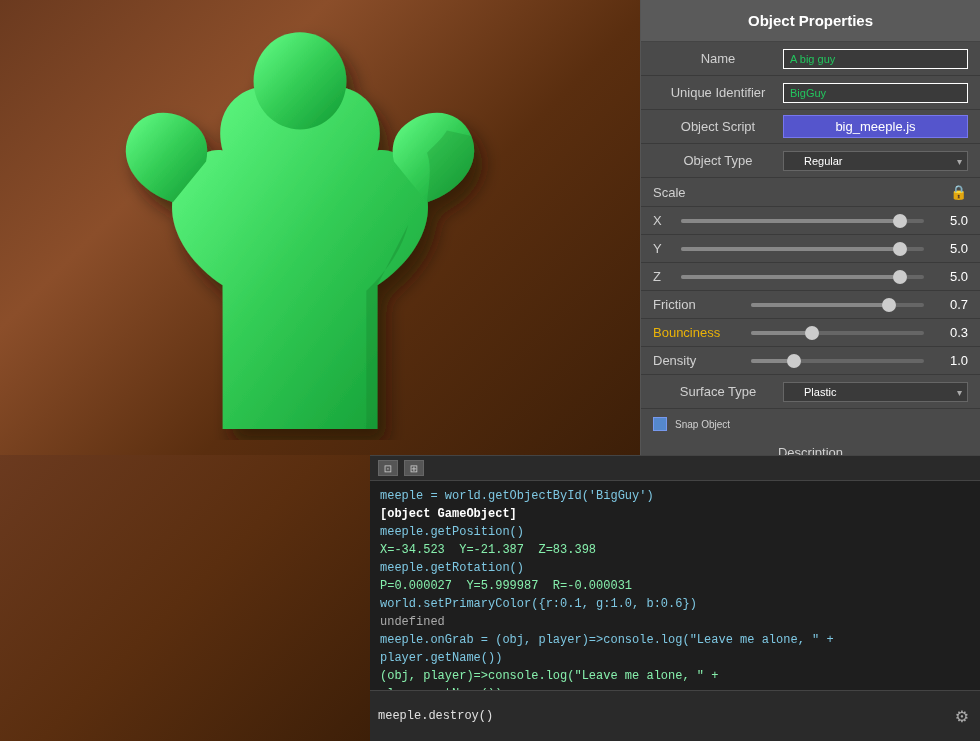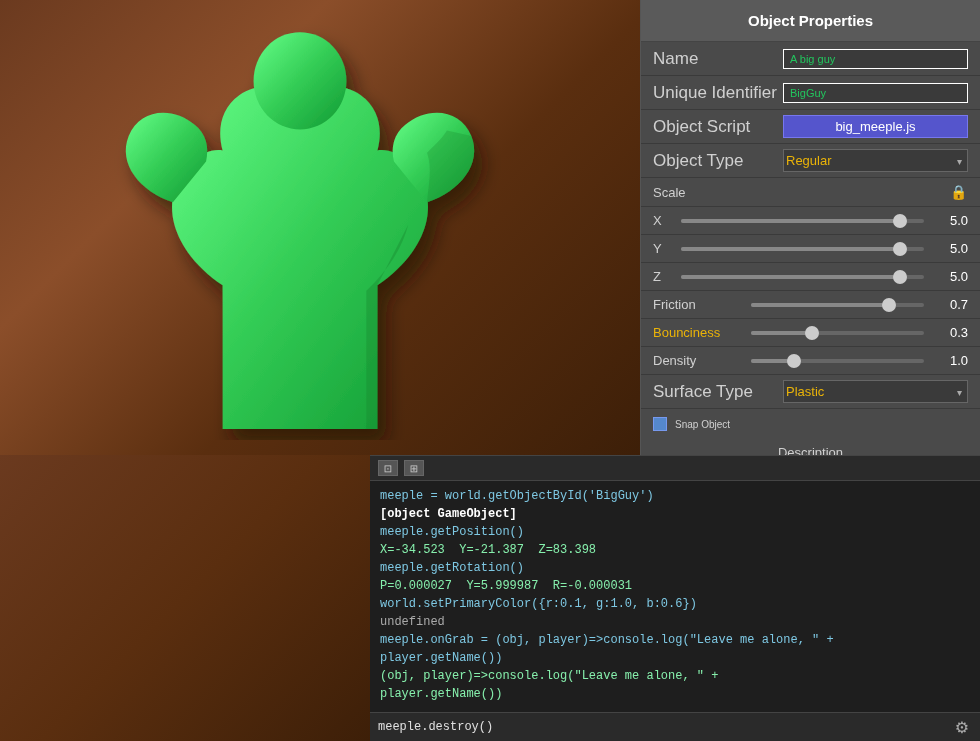--- a/index.html
+++ b/index.html
@@ -102,21 +102,21 @@
       color: #86efac;
     }
 
     .console-content .undefined {
       color: #aaa;
     }
 
     .console-bottom {
       display: flex;
       align-items: center;
-      padding: 4px 8px;
+      padding: 15px 8px;
       background: #2a2a2a;
       border-top: 1px solid #444;
     }
 
     .console-bottom-text {
       flex: 1;
       font-family: 'Courier New', monospace;
       font-size: 12px;
       color: #e0e0e0;
     }
@@ -156,23 +156,24 @@
     .prop-row {
       display: flex;
       align-items: center;
       padding: 6px 12px;
       border-bottom: 1px solid #3a3a3a;
       min-height: 34px;
     }
 
     .prop-label {
       width: 130px;
-      font-size: 17px;
+      font-size: 13px;
       color: #d0d0d0;
       flex-shrink: 0;
+      text-align: center;
     }
 
     .prop-value {
       flex: 1;
       font-size: 13px;
       color: #ffffff;
     }
 
     .prop-value-text {
       background: #3a3a3a;
@@ -189,23 +190,23 @@
       padding: 3px 8px;
       color: #ffffff;
       font-size: 13px;
       text-align: center;
       cursor: pointer;
     }
 
     .prop-select {
       background: #3a3a3a;
       border: 1px solid #666;
-      color: #eab308;
-      font-size: 13px;
-      padding: 3px 2px;
+      color: #ffffff;
+      font-size: 11px;
+      padding: 3px 20px;
       width: 100%;
       cursor: pointer;
       appearance: none;
       -webkit-appearance: none;
     }
 
     .select-wrapper {
       position: relative;
       flex: 1;
     }

